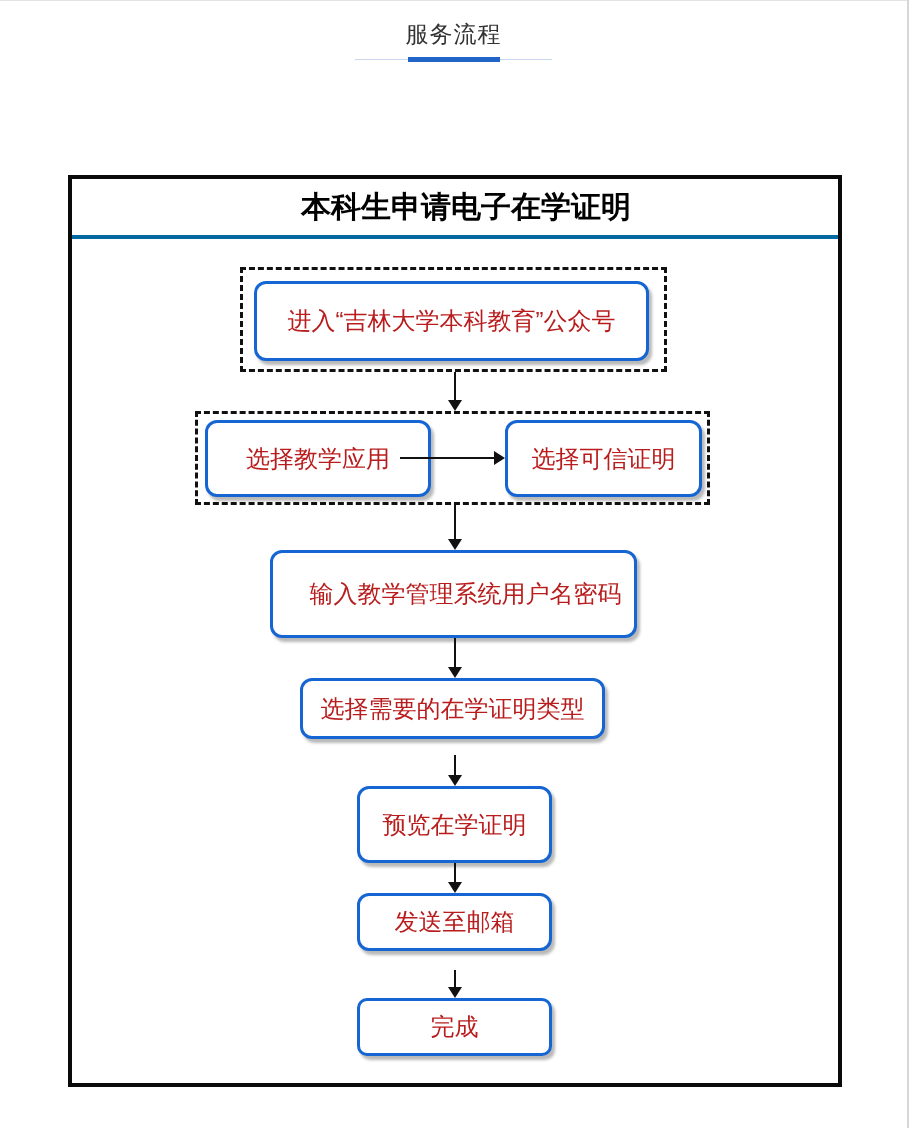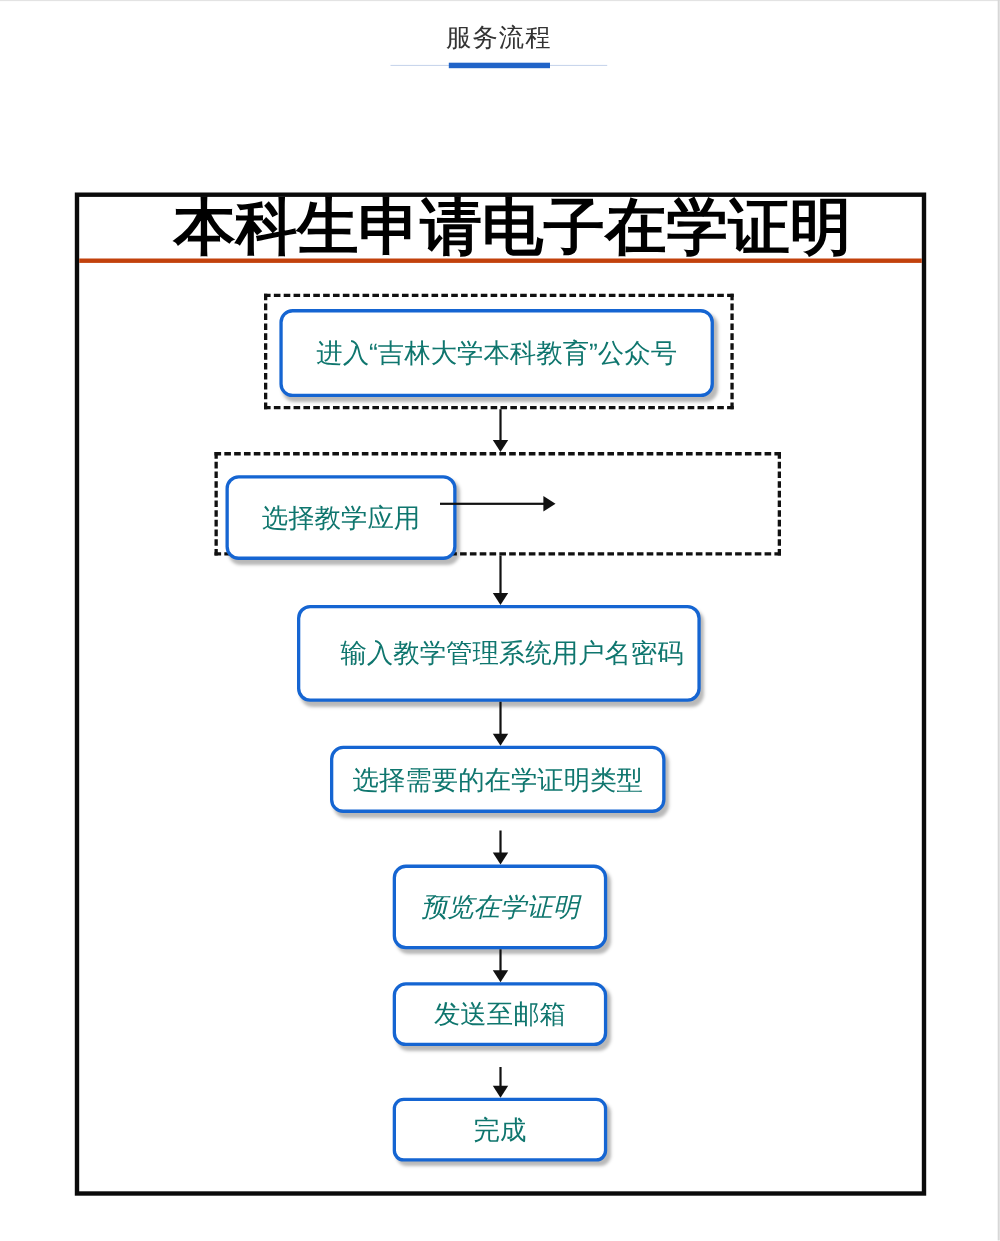--- a/index.html
+++ b/index.html
@@ -47,41 +47,41 @@
   
   .frame {
     position:absolute;
     left:68px; top:175px;
     width:774px; height:912px;
     border:4px solid #0a0a0a;
     background:#fff;
   }
   .frame-title {
     height:60px;
-    border-bottom:4px solid #c2410c;
+    border-bottom:4px solid #0369a1;
     display:flex; align-items:center; justify-content:center;
-    font-size:56px; font-weight:800; color:#000;
+    font-size:30px; font-weight:800; color:#000;
     white-space:nowrap;
     padding-left:22px;
   }
 
   
   .dashed {
     position:absolute;
     border:3px dashed #111;
     background:#fff;
   }
   .node {
     position:absolute;
     background:#fff;
     border:3.5px solid #1565d2;
     border-radius:12px;
     box-shadow:3px 4px 3px rgba(0,0,0,.28);
     display:flex; align-items:center; justify-content:center;
-    font-size:24px; color:#0f766e;
+    font-size:24px; color:#b91c1c;
     white-space:nowrap;
   }
 
   
   .varrow { position:absolute; width:14px; }
   .varrow::before {
     content:""; position:absolute;
     left:6px; top:0; bottom:9px; width:2px; background:#111;
   }
   .varrow::after {
@@ -123,35 +123,36 @@
   <div class="frame">
     <div class="frame-title">本科生申请电子在学证明</div>
 
     <div class="dashed" style="left:168px; top:88px; width:427px; height:105px;">
       <div class="node" style="left:11px; top:11px; width:395px; height:80px;">进入“吉林大学本科教育”公众号</div>
     </div>
 
     <div class="varrow" style="left:376px; top:193px; height:39px;"></div>
 
     <div class="dashed" style="left:123px; top:232px; width:515px; height:94px;">
-      <div class="node" style="left:7px; top:18px; width:210px; height:77px;">选择教学应用</div>
+      <div class="node" style="left:7px; top:6px; width:226px; height:77px;">选择教学应用</div>
       <div class="harrow" style="left:202px; top:37px; width:105px;"></div>
+      <div class="node" style="left:307px; top:6px; width:197px; height:77px;">选择可信证明</div>
     </div>
 
     <div class="varrow" style="left:376px; top:326px; height:45px;"></div>
 
     <div class="node" style="left:198px; top:371px; width:367px; height:88px;padding-left:24px;">输入教学管理系统用户名密码</div>
 
     <div class="varrow" style="left:376px; top:459px; height:40px;"></div>
 
     <div class="node" style="left:228px; top:499px; width:305px; height:61px;">选择需要的在学证明类型</div>
 
     <div class="varrow" style="left:376px; top:576px; height:31px;"></div>
 
-    <div class="node" style="left:285px; top:607px; width:195px; height:77px;font-style:italic;">预览在学证明</div>
+    <div class="node" style="left:285px; top:607px; width:195px; height:77px;">预览在学证明</div>
 
     <div class="varrow" style="left:376px; top:684px; height:30px;"></div>
 
     <div class="node" style="left:285px; top:714px; width:195px; height:58px;">发送至邮箱</div>
 
     <div class="varrow" style="left:376px; top:791px; height:28px;"></div>
 
     <div class="node" style="left:285px; top:819px; width:195px; height:58px;border-radius:10px;">完成</div>
   </div>
 </div>

